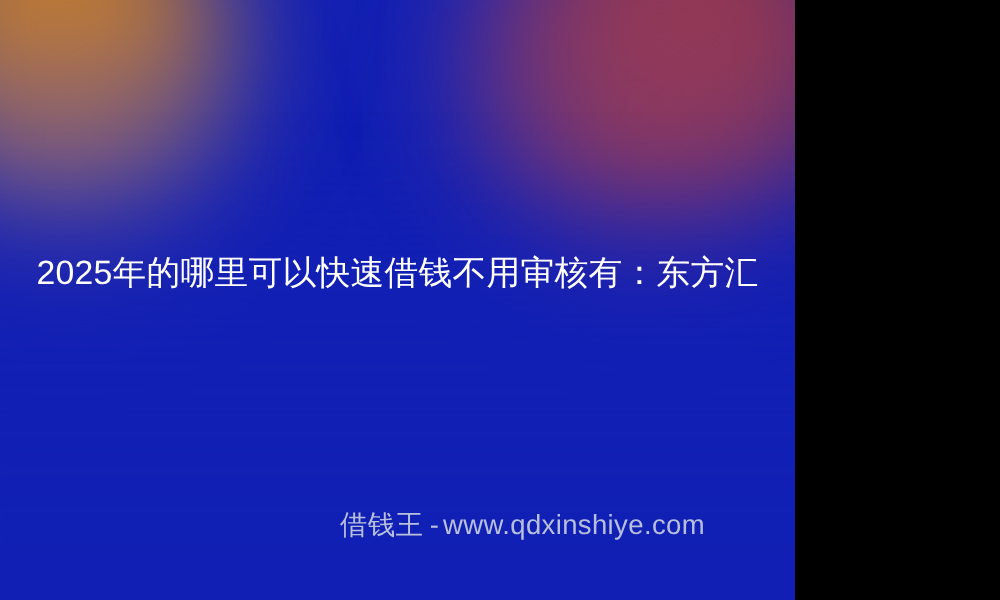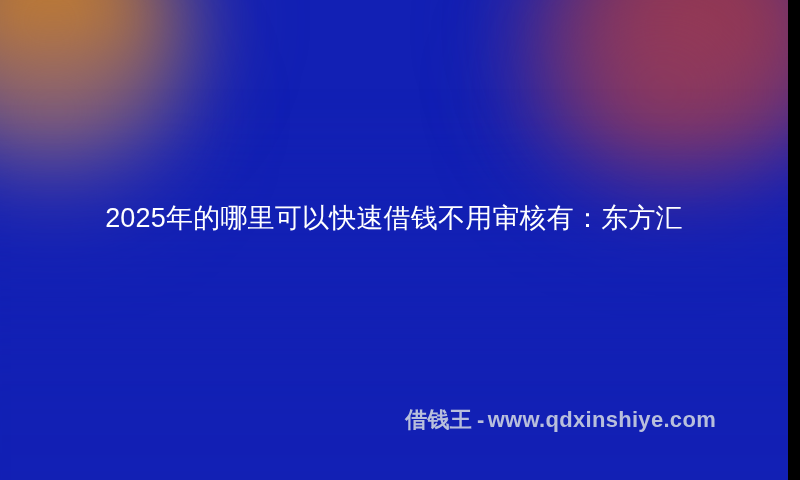--- a/index.html
+++ b/index.html
@@ -2,21 +2,21 @@
 <html><head>
 <meta charset="utf-8">
 <style>
   html, body {
     margin: 0;
     padding: 0;
     background: #000;
   }
   #stage {
     position: relative;
-    width: 788px;
+    width: 636px;
     height: 480px;
     overflow: hidden;
     background: #701a75;
     font-family: "Liberation Sans", "DejaVu Sans", sans-serif;
   }
 
   
   .bg-layer {
     position: absolute;
     inset: 0;
@@ -130,21 +130,21 @@
   
   .watermark {
     position: absolute;
     right: 72px;
     top: 406px;
     color: #b8bfdc;
     font-size: 22px;
     line-height: 28px;
     letter-spacing: 0.3px;
     white-space: nowrap;
-    font-weight: 700;
+    font-weight: 400;
   }
   .wm-brand { margin-right: 2px; }
   .wm-sep   { margin: 0 3px; }
   .wm-url   { }
 </style>
 </head>
 <body>
 
 <div id="stage">
 

